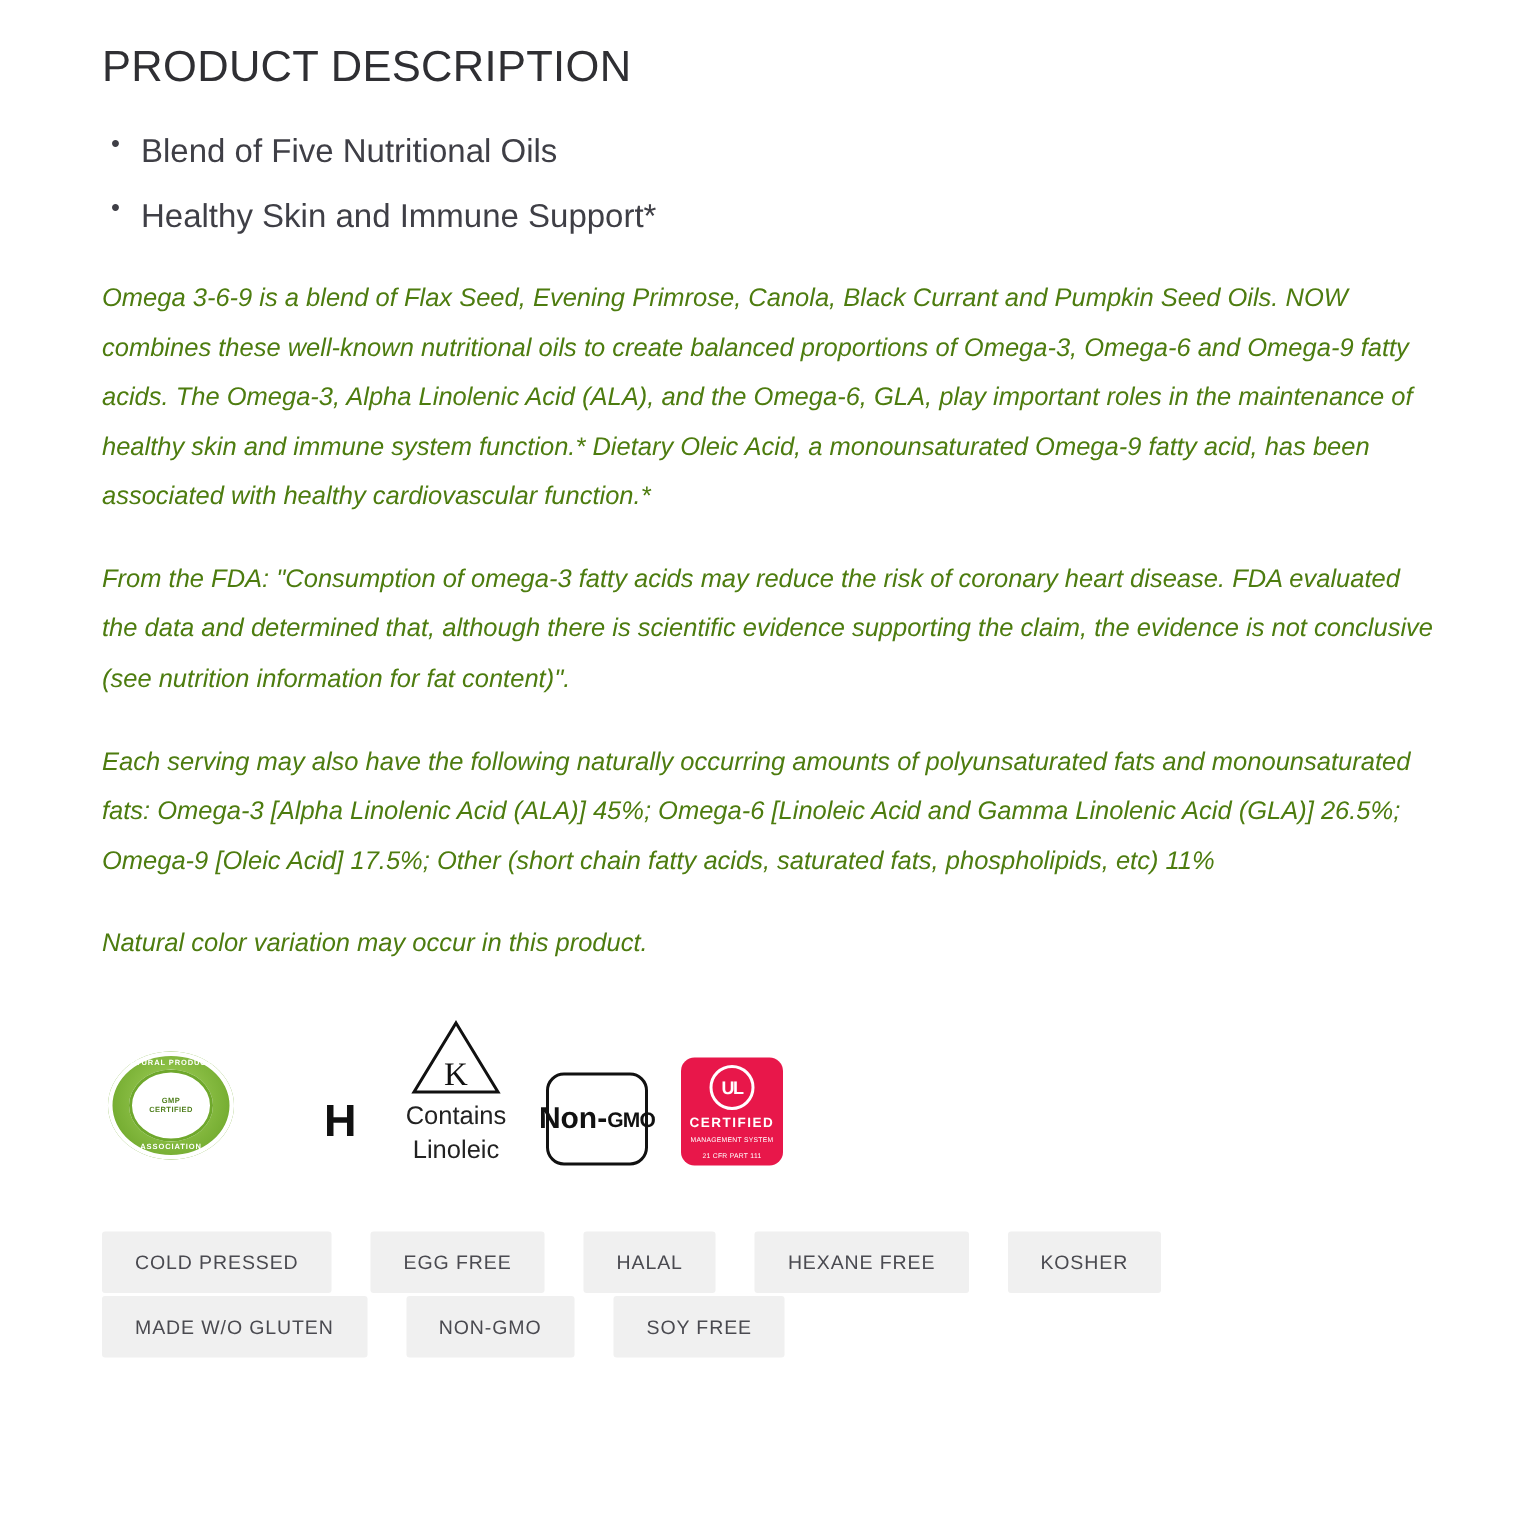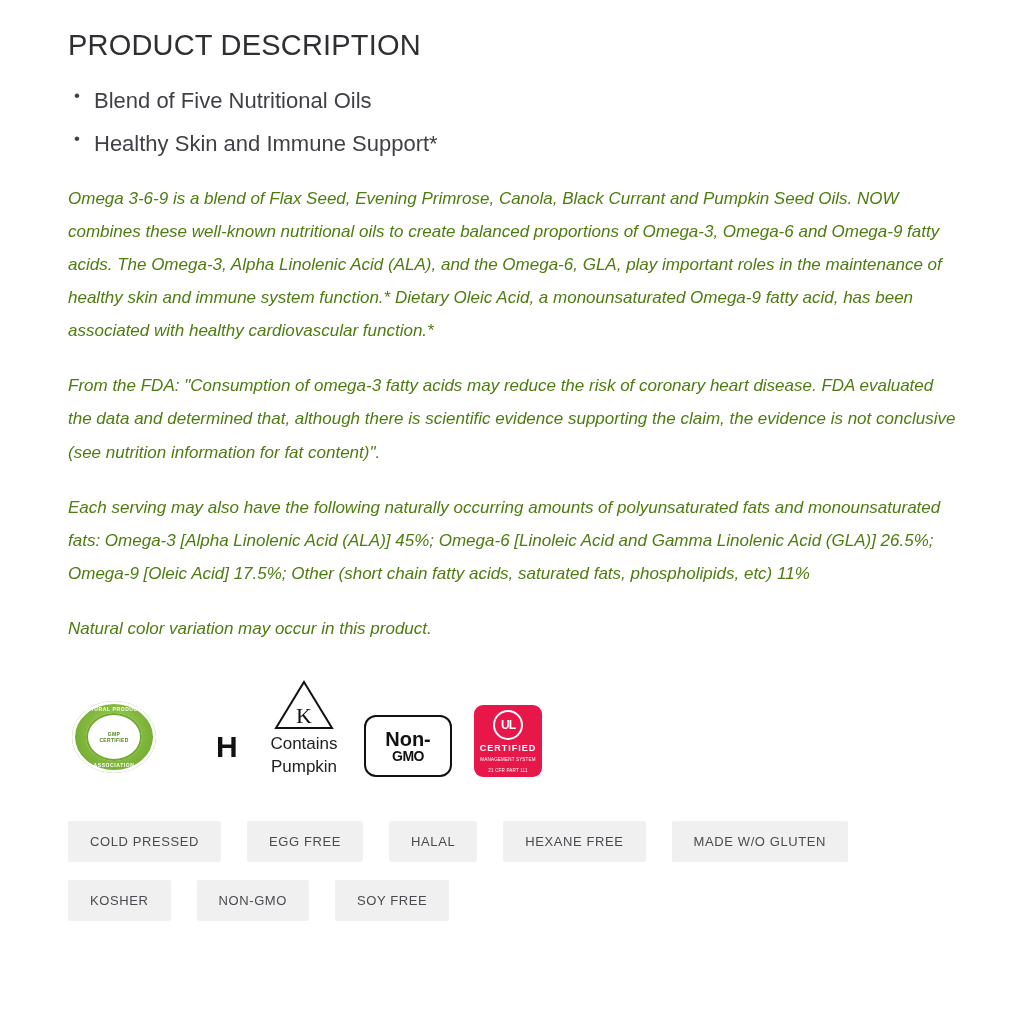--- a/index.html
+++ b/index.html
@@ -137,26 +137,26 @@
   .kbadge .tri svg { display: block; }
   .kbadge .cap {
     font-size: 17px;
     line-height: 1.25;
     color: #222;
     margin-top: 2px;
   }
 
   
   .nongmo {
-    width: 88px;
+    width: 68px;
     height: 62px;
     border: 2.5px solid #111;
     border-radius: 12px;
     display: flex;
-    flex-direction: column;
+    flex-direction: row;
     align-items: center;
     justify-content: center;
     box-sizing: border-box;
   }
   .nongmo .l1 {
     font-size: 20px;
     font-weight: bold;
     color: #111;
     line-height: 1;
   }
@@ -206,21 +206,21 @@
     margin-top: 4px;
     text-align: center;
     line-height: 1.4;
   }
 
   
   .tags {
     margin-top: 44px;
     display: flex;
     flex-wrap: wrap;
-    gap: 18px 26px;
+    gap: 2px 26px;
     max-width: 900px;
   }
   .tag {
     background: #f0f0f0;
     color: #4a4a50;
     font-size: 13px;
     letter-spacing: 0.6px;
     padding: 13px 22px;
     border-radius: 2px;
     white-space: nowrap;
@@ -263,21 +263,21 @@
     </div>
 
     <div class="kbadge">
       <div class="tri">
         <svg width="62" height="52" viewBox="0 0 62 52" aria-hidden="true">
           <polygon points="31,3 59,49 3,49" fill="none" stroke="#111111" stroke-width="2"></polygon>
           <text x="31" y="44" text-anchor="middle" font-family="Liberation Serif, serif" font-size="22" fill="#111111">K</text>
         </svg>
       </div>
       <div class="cap">Contains</div>
-      <div class="cap">Pumpkin</div>
+      <div class="cap">Linoleic</div>
     </div>
 
     <div class="nongmo">
       <div class="l1">Non-</div>
       <div class="l2">GMO</div>
     </div>
 
     <div class="ul">
       <div class="ulmark">UL</div>
       <div class="c">CERTIFIED</div>
@@ -285,19 +285,19 @@
       <div class="s1">21 CFR PART 111</div>
     </div>
 
   </div>
 
   <div class="tags">
     <span class="tag">COLD PRESSED</span>
     <span class="tag">EGG FREE</span>
     <span class="tag">HALAL</span>
     <span class="tag">HEXANE FREE</span>
+    <span class="tag">KOSHER</span>
     <span class="tag">MADE W/O GLUTEN</span>
-    <span class="tag">KOSHER</span>
     <span class="tag">NON-GMO</span>
     <span class="tag">SOY FREE</span>
   </div>
 
 </div>
 
 </body></html>

